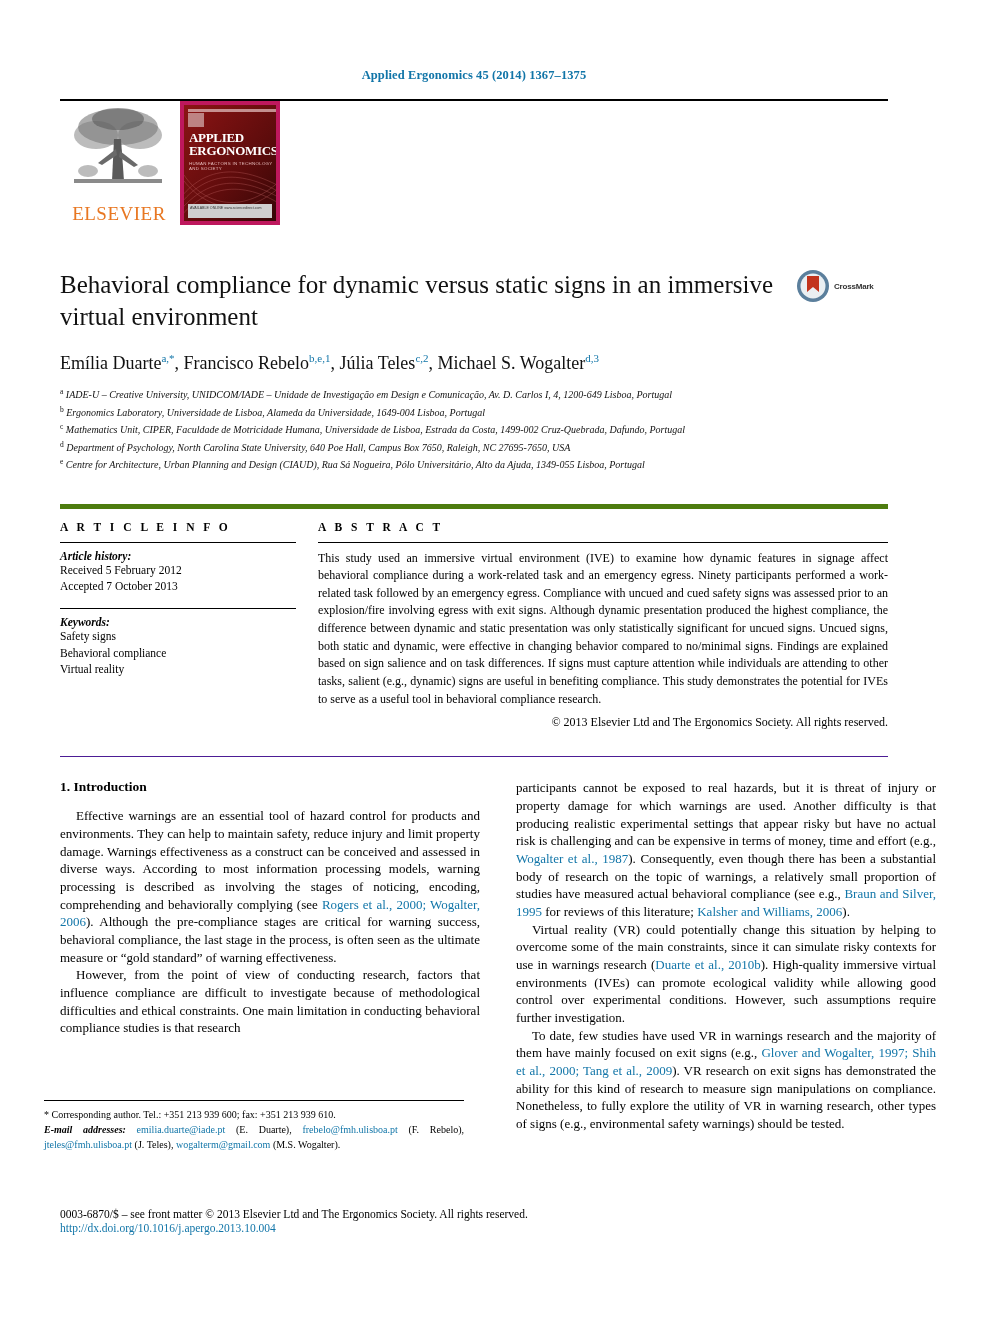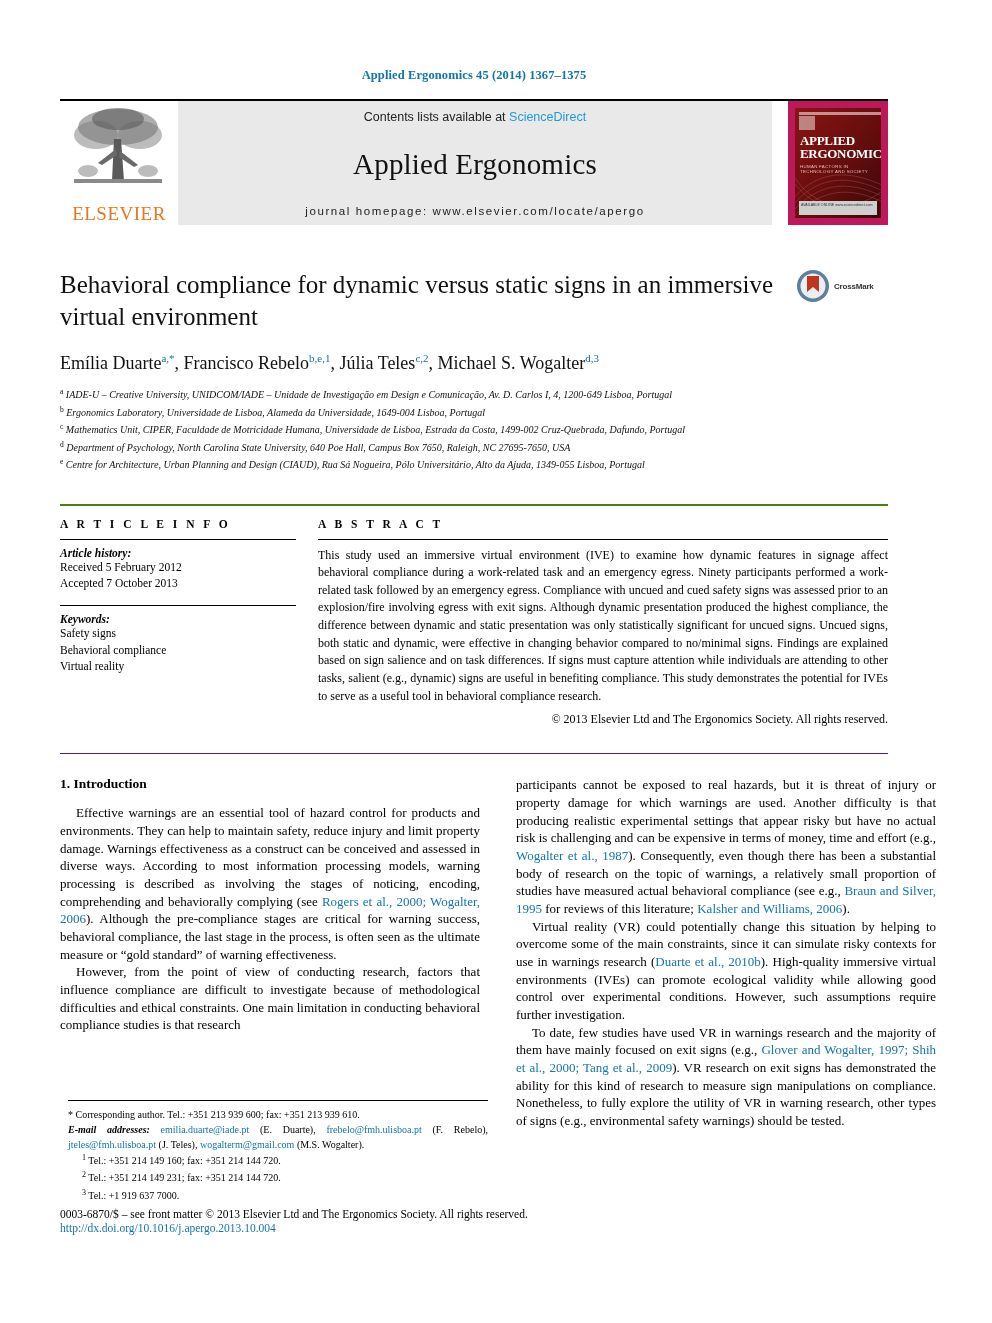--- a/index.html
+++ b/index.html
@@ -88,25 +88,25 @@
   }
   .homepage-line {
     font-family: "Liberation Sans", sans-serif;
     font-size: 11.5px;
     letter-spacing: 1.6px;
     color: #222;
   }
   .cover-thumb {
     width: 100px;
     flex: 0 0 100px;
-    margin-left: 16px;
+    margin-left: 2px;
     background: #6d0f0f;
     position: relative;
     overflow: hidden;
-    border: 7px solid #be185d;
+    border: 4px solid #be185d;
     box-sizing: border-box;
   }
   .cover-title {
     position: absolute;
     top: 26px;
     left: 5px;
     color: #ffffff;
     font-family: "Liberation Serif", serif;
     font-weight: bold;
     font-size: 13px;
@@ -176,21 +176,21 @@
     font-size: 10px;
     font-style: italic;
     line-height: 1.62;
     color: #111;
   }
   .affils sup { font-style: normal; font-size: 7.5px; }
 
   
   .info-abstract {
     margin-top: 30px;
-    border-top: 2px solid #4d7c0f;
+    border-top: 5px solid #4d7c0f;
     display: flex;
     padding-top: 12px;
   }
   .col-info { width: 258px; flex: 0 0 258px; padding-right: 22px; box-sizing: border-box; }
   .col-abstract { flex: 1 1 auto; }
   .sec-head {
     font-family: "Liberation Serif", serif;
     font-weight: bold;
     font-size: 11.5px;
     letter-spacing: 3px;
@@ -236,21 +236,21 @@
     margin: 0;
     hyphens: auto;
     -webkit-hyphens: auto;
   }
   .para + .para { margin-top: 0; }
   .col-right .para:first-child { text-indent: 0; }
 
   
   .footnotes {
     position: absolute;
-    left: 68px;
+    left: 44px;
     top: 1100px;
     width: 420px;
     border-top: 1px solid #000;
     padding-top: 6px;
   }
   .fn {
     font-size: 10px;
     line-height: 1.5;
     text-indent: -9px;
     padding-left: 9px;
@@ -290,27 +290,20 @@
           <path d="M48 44 L30 58 L34 60 L49 50 Z" fill="#6a6a6a"></path>
           <path d="M52 46 L70 60 L66 62 L51 52 Z" fill="#6a6a6a"></path>
           <rect x="6" y="74" width="88" height="4" fill="#8a8a8a"></rect>
           <ellipse cx="20" cy="66" rx="10" ry="6" fill="#8f8f8f" opacity="0.6"></ellipse>
           <ellipse cx="80" cy="66" rx="10" ry="6" fill="#8f8f8f" opacity="0.6"></ellipse>
         </g>
       </svg>
       <div class="elsevier-word">ELSEVIER</div>
     </div>
 
-    <div class="masthead-center">
-      <div class="contents-line">
-        <span>Contents lists available at </span><span class="sd link">ScienceDirect</span>
-      </div>
-      <div class="journal-title">Applied Ergonomics</div>
-      <div class="homepage-line">journal homepage: www.elsevier.com/locate/apergo</div>
-    </div>
 
     <div class="cover-thumb">
       <svg width="100" height="124" viewBox="0 0 100 124" style="position:absolute;top:0;left:0;">
         <defs>
           <linearGradient id="cg" x1="0" y1="0" x2="1" y2="1">
             <stop offset="0%" stop-color="#8c1414"></stop>
             <stop offset="55%" stop-color="#5e0c0c"></stop>
             <stop offset="100%" stop-color="#2d0505"></stop>
           </linearGradient>
         </defs>
@@ -397,25 +390,20 @@
           <p class="para">participants cannot be exposed to real hazards, but it is threat of injury or property damage for which warnings are used. Another difficulty is that producing realistic experimental settings that appear risky but have no actual risk is challenging and can be expensive in terms of money, time and effort (e.g., <span class="link">Wogalter et al., 1987</span>). Consequently, even though there has been a substantial body of research on the topic of warnings, a relatively small proportion of studies have measured actual behavioral compliance (see e.g., <span class="link">Braun and Silver, 1995</span> for reviews of this literature; <span class="link">Kalsher and Williams, 2006</span>).</p>
           <p class="para">Virtual reality (VR) could potentially change this situation by helping to overcome some of the main constraints, since it can simulate risky contexts for use in warnings research (<span class="link">Duarte et al., 2010b</span>). High-quality immersive virtual environments (IVEs) can promote ecological validity while allowing good control over experimental conditions. However, such assumptions require further investigation.</p>
           <p class="para">To date, few studies have used VR in warnings research and the majority of them have mainly focused on exit signs (e.g., <span class="link">Glover and Wogalter, 1997; Shih et al., 2000; Tang et al., 2009</span>). VR research on exit signs has demonstrated the ability for this kind of research to measure sign manipulations on compliance. Nonetheless, to fully explore the utility of VR in warning research, other types of signs (e.g., environmental safety warnings) should be tested.</p>
         </div>
     </div>
   </div>
 
   <div class="footnotes">
     <div class="fn">* Corresponding author. Tel.: +351 213 939 600; fax: +351 213 939 610.</div>
     <div class="fn-emails"><span class="em-label">E-mail addresses: </span><span class="link">emilia.duarte@iade.pt</span><span> (E. Duarte), </span><span class="link">frebelo@fmh.ulisboa.pt</span><span> (F. Rebelo), </span><span class="link">jteles@fmh.ulisboa.pt</span><span> (J. Teles), </span><span class="link">wogalterm@gmail.com</span><span> (M.S. Wogalter).</span></div>
-    <div>
-        <div class="fn-num"><sup>1</sup><span> Tel.: +351 214 149 160; fax: +351 214 144 720.</span></div>
-        <div class="fn-num"><sup>2</sup><span> Tel.: +351 214 149 231; fax: +351 214 144 720.</span></div>
-        <div class="fn-num"><sup>3</sup><span> Tel.: +1 919 637 7000.</span></div>
-      </div>
   </div>
 
   <div class="page-footer">
     <div class="issn-line">0003-6870/$ – see front matter © 2013 Elsevier Ltd and The Ergonomics Society. All rights reserved.</div>
     <div class="doi-line link">http://dx.doi.org/10.1016/j.apergo.2013.10.004</div>
   </div>
 
 </div>
 
 </body></html>

